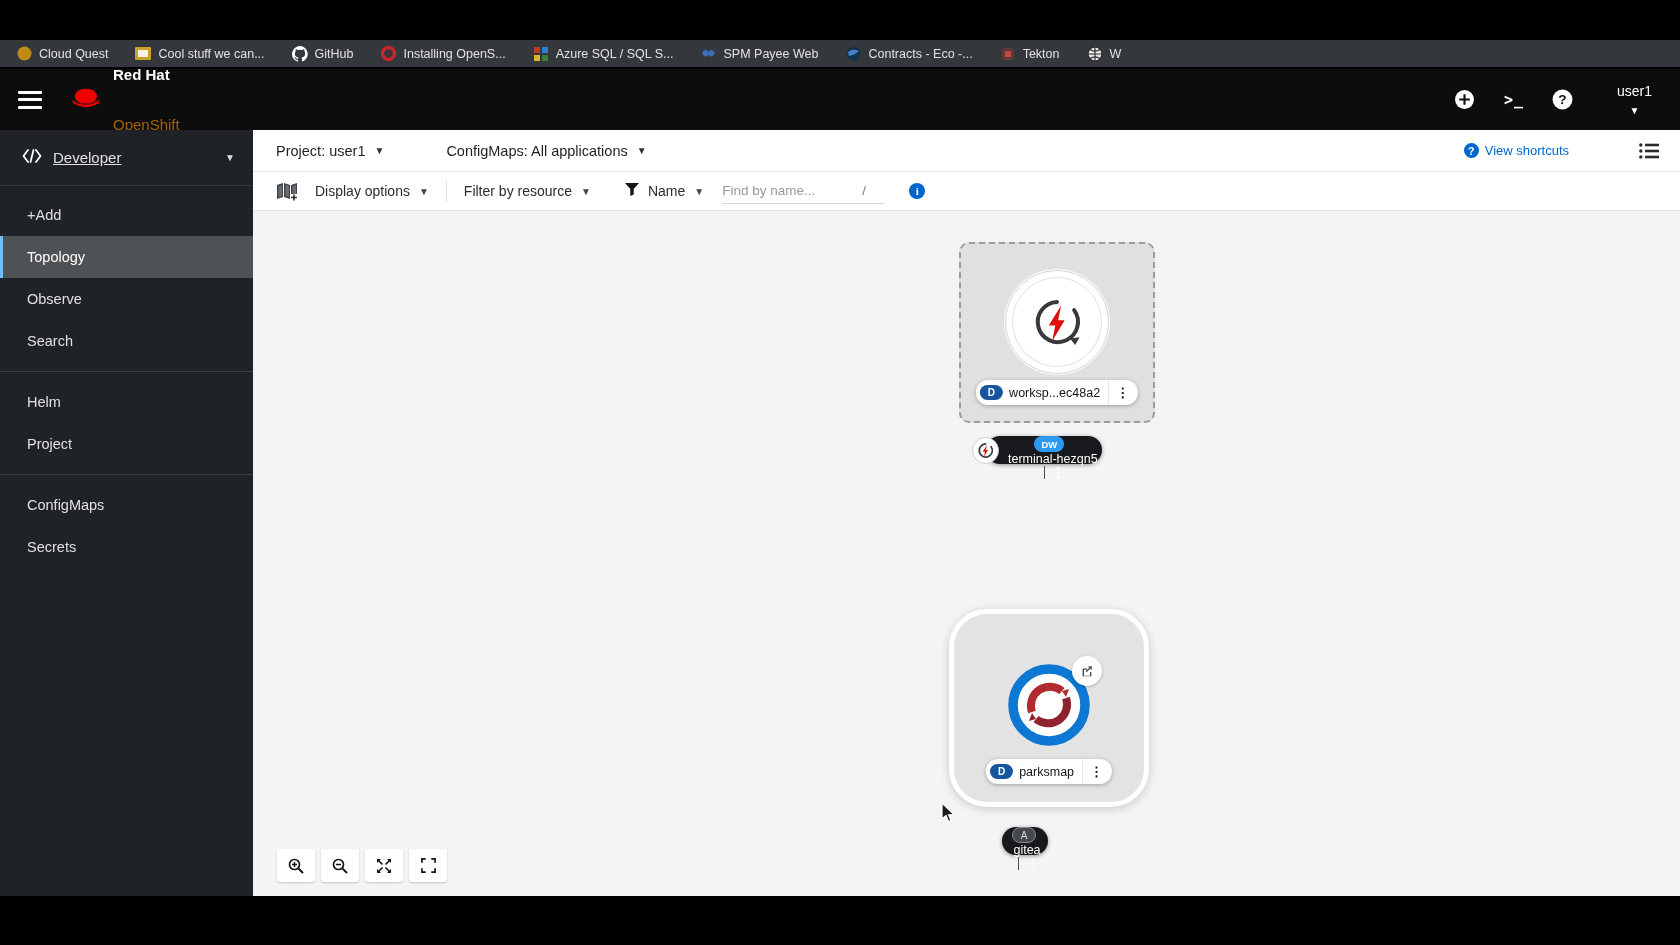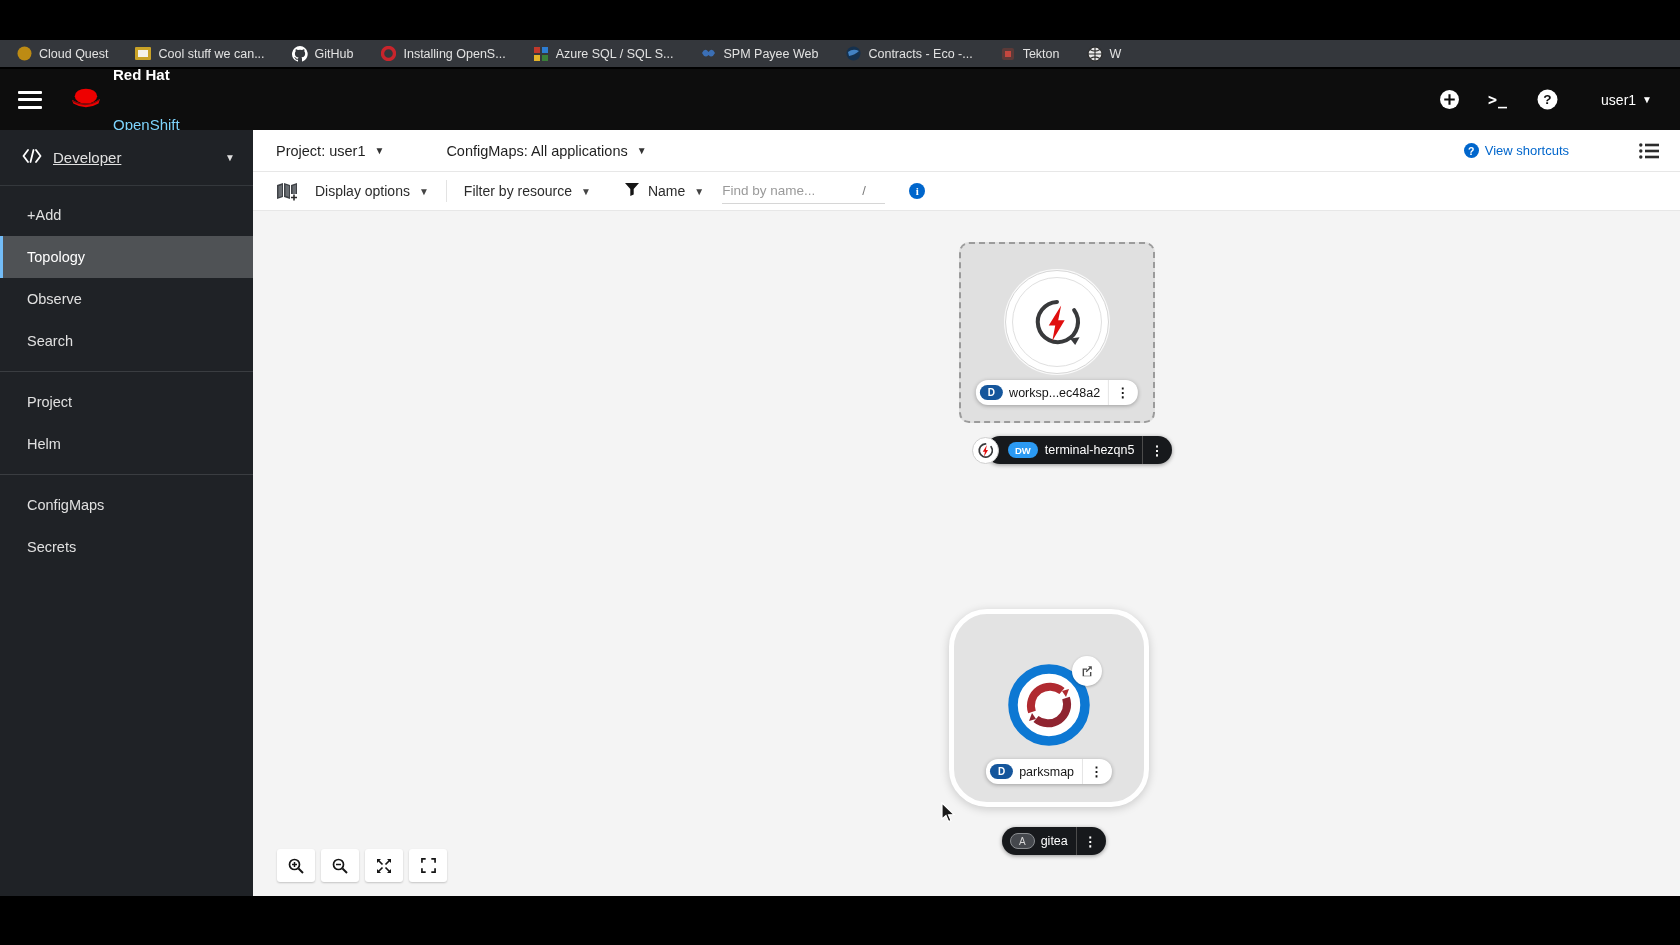--- a/index.html
+++ b/index.html
@@ -24,25 +24,25 @@
   
   .masthead {
     position:absolute; top:69px; left:0; right:0; height:61px;
     background:#0d0d0d; display:flex; align-items:center; color:#fff;
   }
   .hamburger { margin-left:18px; width:24px; height:18px; display:flex; flex-direction:column; justify-content:space-between; cursor:pointer; }
   .hamburger span { display:block; height:3px; background:#fff; border-radius:1px; }
   .brand { display:flex; align-items:center; margin-left:24px; gap:9px; }
   .brand-text { line-height:1.15; }
   .brand-line1 { font-weight:bold; font-size:15px; }
-  .brand-line2 { font-size:15px; color:#7dd3fc;margin-top:32px; }
+  .brand-line2 { font-size:15px; color:#a16207;margin-top:32px; }
   .masthead-right { margin-left:auto; display:flex; align-items:center; gap:27px; padding-right:28px; }
   .mh-icon { width:22px; height:22px; display:inline-flex; align-items:center; justify-content:center; cursor:pointer; }
   .terminal-glyph { font-family:"DejaVu Sans Mono", monospace; font-weight:bold; font-size:15px; letter-spacing:1px; }
-  .user-menu { display:flex; align-items:center; gap:6px; font-size:14px; cursor:pointer; margin-left:16px; }
+  .user-menu { display:flex; align-items:center; gap:6px; font-size:14px; cursor:pointer; margin-left:16px;flex-direction:column; }
   .caret { font-size:10px; color:#fff; }
 
   
   .sidebar {
     position:absolute; top:130px; left:0; width:253px; bottom:49px;
     background:#1f2226; color:#e0e0e0;
   }
   .perspective {
     height:56px; display:flex; align-items:center; padding:0 18px 0 22px;
     border-bottom:1px solid #34383c; font-size:15px; cursor:pointer;
@@ -108,21 +108,21 @@
   .badge-d {
     background:#15569c; color:#fff; font-size:10px; font-weight:bold;
     border-radius:9px; padding:2px 8px; margin-right:6px;
   }
   .label-kebab { border-left:1px solid #e4e4e4; margin-left:8px; padding:0 5px 0 7px; color:#151515; font-size:13px; display:flex; align-items:center; cursor:pointer; height:100%; }
   .kebab-glyph { font-weight:bold; letter-spacing:0; line-height:1; }
 
   .dark-label {
     background:#17191c; border-radius:14px; height:28px;
     display:flex; align-items:center; color:#fff; font-size:12.5px;
-    padding:0 4px 0 8px; box-shadow:0 1px 4px rgba(0,0,0,.4); cursor:pointer; white-space:nowrap;
+    padding:0 4px 0 8px; box-shadow:0 1px 4px rgba(0,0,0,.4); cursor:pointer; white-space:nowrap;flex-direction:column;
   }
   .dark-label .label-kebab { border-left:1px solid #4c4c4c; color:#fff; }
   .badge-dw { background:#2b9af3; color:#fff; font-size:9.5px; font-weight:bold; border-radius:9px; padding:2.5px 7px; margin-right:7px; }
   .badge-a { background:#45484d; border:1px solid #8a8d90; color:#d6d6d6; font-size:10px; border-radius:9px; padding:1.5px 8px; margin-right:6px; }
 
   .terminal-node { position:absolute; left:719px; top:225px; height:28px; }
   .terminal-node .tn-circle {
     position:absolute; left:0; top:1px; width:27px; height:27px; background:#fff;
     border:1px solid #cfcfcf; border-radius:50%; z-index:2;
     display:flex; align-items:center; justify-content:center;
@@ -297,24 +297,24 @@
         <span>Topology</span>
       </div>
     <div class="nav-item">
         <span>Observe</span>
       </div>
     <div class="nav-item">
         <span>Search</span>
       </div>
     <div class="nav-divider"></div>
     <div class="nav-item">
+        <span>Helm</span>
+      </div>
+    <div class="nav-item">
         <span>Project</span>
-      </div>
-    <div class="nav-item">
-        <span>Helm</span>
       </div>
     <div class="nav-divider"></div>
     <div class="nav-item">
         <span>ConfigMaps</span>
       </div>
     <div class="nav-item">
         <span>Secrets</span>
       </div>
   </div>
 </div>

